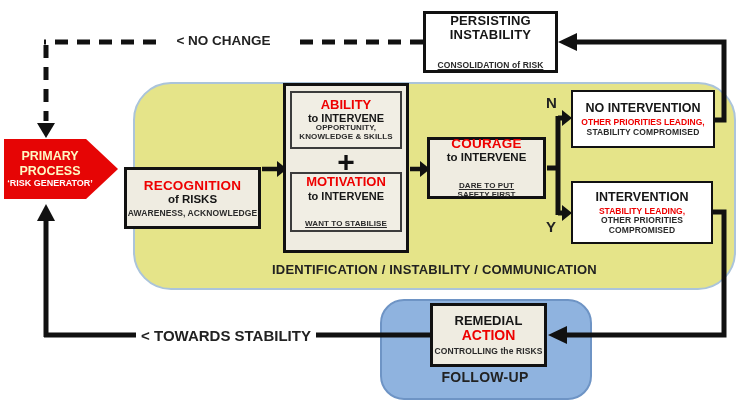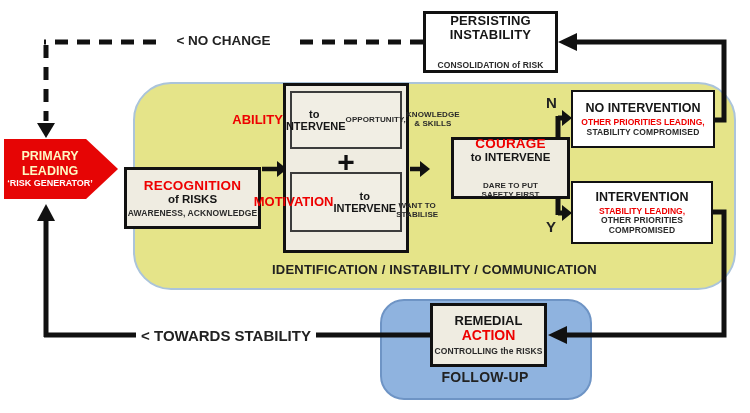--- a/index.html
+++ b/index.html
@@ -27,26 +27,26 @@
   .t-blk{color:#161616;font-weight:bold;}
   .small{font-weight:bold;font-size:8.5px;color:#2a2a2a;letter-spacing:0.1px;}
   .title{font-size:13.5px;letter-spacing:0.2px;}
   .sub{font-size:11.5px;}
   
   #persisting{left:423px;top:11px;width:135px;height:62px;border-width:3px;}
   #persisting .title{font-size:13px;}
   #recognition{left:124px;top:139px;width:137px;height:62px;margin-top:28px;}
   #am-box{left:283px;top:83px;width:126px;height:170px;justify-content:flex-start;padding:5px 0;}
   .inner-box{box-sizing:border-box;width:112px;background:#f1eee4;border:2px solid #3c3c3c;
-             display:flex;flex-direction:row;align-items:center;justify-content:center;
+             display:flex;flex-direction:column;align-items:center;justify-content:center;
              text-align:center;line-height:1.1;}
   #ability-inner{height:58px;}
   #motivation-inner{height:60px;}
   .plus{font-size:30px;font-weight:bold;color:#111;line-height:0.9;margin:-1px 0 -3px 0;}
-  #courage{left:451px;top:137px;width:119px;height:62px;}
+  #courage{left:427px;top:137px;width:119px;height:62px;}
   #no-intervention{left:571px;top:90px;width:144px;height:58px;}
   #intervention{left:571px;top:181px;width:142px;height:63px;}
   #remedial{left:430px;top:303px;width:117px;height:64px;}
   
   #primary{
     left:4px;top:139px;width:114px;height:60px;z-index:3;
     background:#e60505;
     clip-path:polygon(0 0,72% 0,100% 50%,72% 100%,0 100%);
     display:flex;flex-direction:column;align-items:center;justify-content:center;
     text-align:center;line-height:1.15;padding-right:22px;box-sizing:border-box;
@@ -54,21 +54,21 @@
   #primary .l{color:#fef9c3;font-weight:bold;font-size:12.5px;}
   #primary .s{color:#ffffff;font-weight:bold;font-size:9px;}
   
   .float-label{z-index:3;font-weight:bold;color:#222222;}
   #lbl-no-change{left:160px;top:33px;width:127px;text-align:center;font-size:13.5px;}
   #lbl-towards{left:140px;top:327px;width:172px;text-align:center;font-size:15px;}
   #lbl-n{left:546px;top:94px;font-size:15px;}
   #lbl-y{left:546px;top:218px;font-size:15px;}
   #lbl-band{left:133px;top:262px;width:603px;text-align:center;font-size:13px;letter-spacing:0.2px;}
   #lbl-follow{left:380px;top:369px;width:210px;text-align:center;font-size:14px;letter-spacing:0.3px;}
-  .gap2{margin-top:18px;}
+  .gap2{margin-top:18px;text-decoration:underline;}
   .gap3{margin-top:3px;}
 </style>
 </head>
 <body>
 
 <div id="stage">
 
   <div class="abs panel-yellow"></div>
   <div class="abs panel-blue"></div>
 
@@ -99,21 +99,21 @@
     <path d="M547,168 H558" stroke="#111" stroke-width="5" fill="none"></path>
     <path d="M558,116 V215" stroke="#111" stroke-width="5" fill="none"></path>
     <path d="M558,118 H562" stroke="#111" stroke-width="5" fill="none"></path>
     <polygon points="562,110 562,126 572,118" fill="#111"></polygon>
     <path d="M558,213 H562" stroke="#111" stroke-width="5" fill="none"></path>
     <polygon points="562,205 562,221 572,213" fill="#111"></polygon>
   </svg>
 
   <div class="abs" id="primary">
     <span class="l">PRIMARY</span>
-    <span class="l">LEADING</span>
+    <span class="l">PROCESS</span>
     <span class="s">‘RISK GENERATOR’</span>
   </div>
 
   <div class="abs node white" id="persisting">
     <span class="t-blk title">PERSISTING</span>
     <span class="t-blk title">INSTABILITY</span>
     <span class="small gap2">CONSOLIDATION of RISK</span>
   </div>
 
   <div class="abs node cream" id="recognition">

